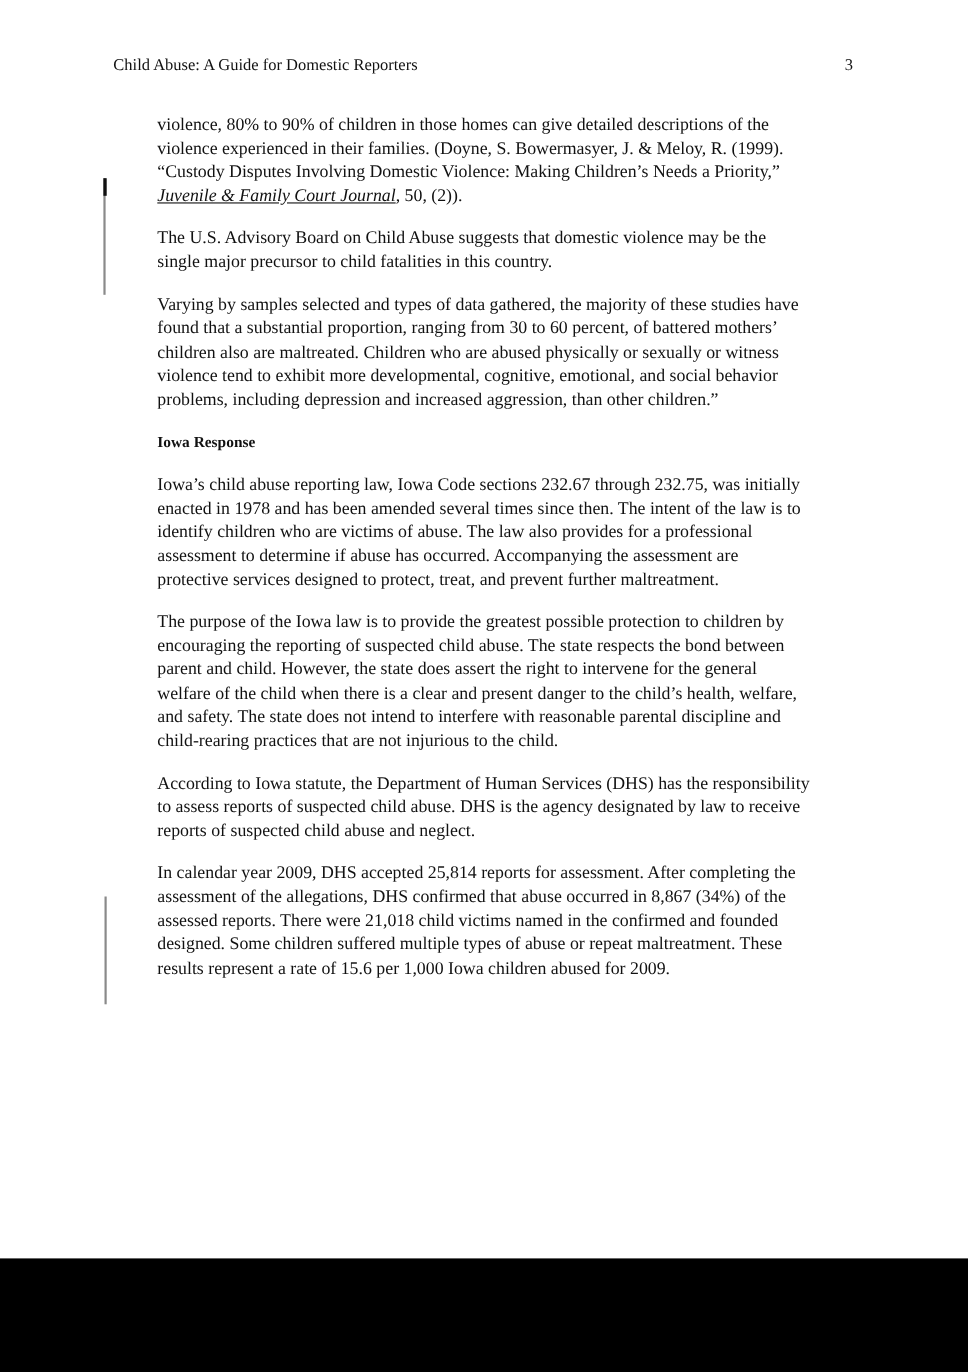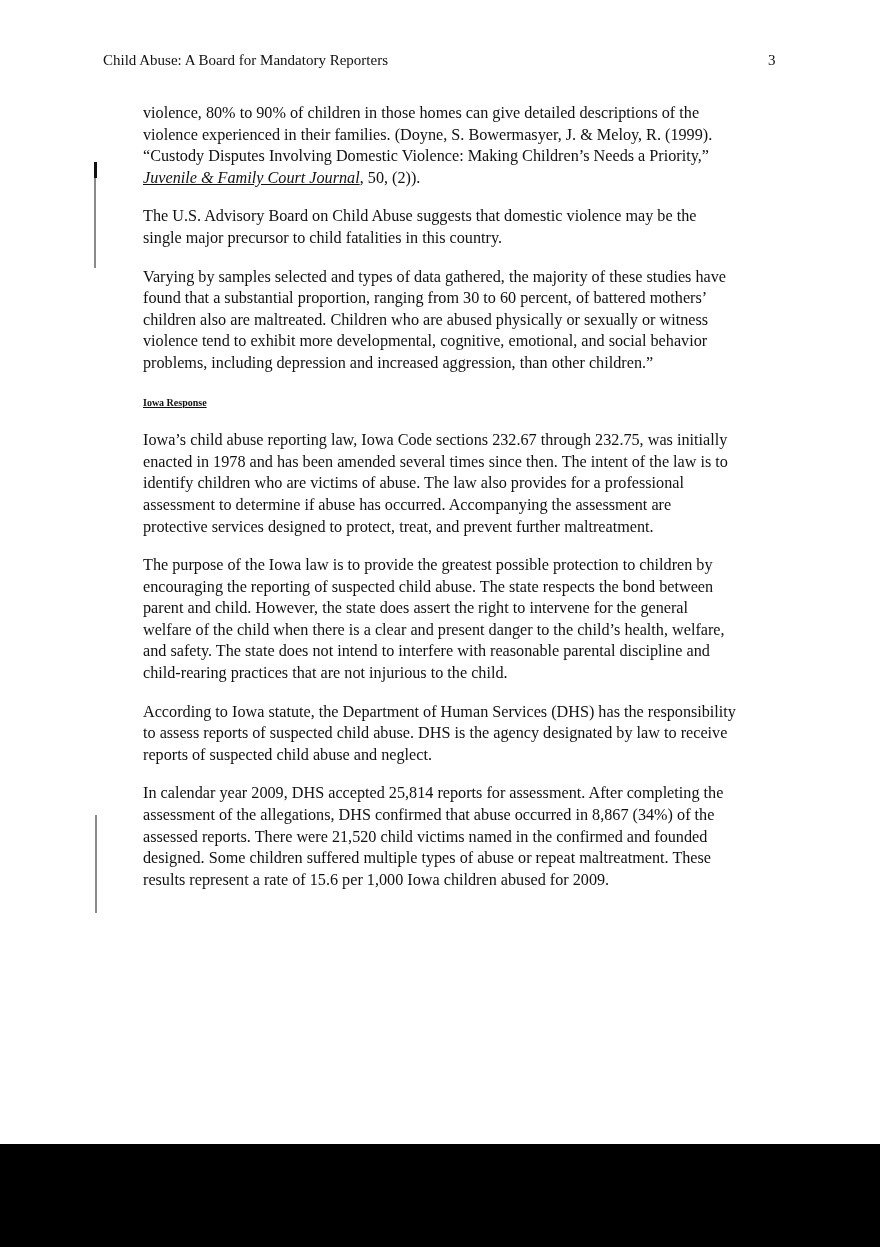--- a/index.html
+++ b/index.html
@@ -21,33 +21,33 @@
     position: absolute; left: 768px; top: 51px;
     font-size: 15px; line-height: 18px;
   }
   .body {
     position: absolute; left: 143px; top: 103px; width: 640px;
     font-size: 16.2px; line-height: 21.6px;
   }
   .body p { margin: 0 0 17px 0; white-space: nowrap; }
   .body p .ln { display: block; }
   .body h2 {
-    font-size: 10px; line-height: 21.6px; font-weight: bold;
-    text-decoration: underline; margin: 16px 0 17px 0;
+    font-size: 14px; line-height: 21.6px; font-weight: bold;
+    margin: 16px 0 17px 0;
   }
   .change-bar { position: absolute; width: 2px; background: #8a8a8a; }
   .change-bar .dark { position: absolute; left: -0.5px; top: 0; width: 3px; background: #111; }
   em { font-style: italic; text-decoration: underline; }
 </style>
 </head>
 <body>
 
 <div class="page">
 
-  <div class="header-title">Child Abuse:  A Board for Mandatory Reporters</div>
+  <div class="header-title">Child Abuse:  A Guide for Domestic Reporters</div>
   <div class="page-number">3</div>
 
   <div class="change-bar" style="left:94px; top:162px; height:106px;">
     <div class="dark" style="height:16px;"></div>
   </div>
   <div class="change-bar" style="left:95px; top:815px; height:98px;"></div>
 
   <div class="body">
 
     <p>
@@ -91,19 +91,19 @@
 
     <p>
       <span class="ln">According to Iowa statute, the Department of Human Services (DHS) has the responsibility</span>
       <span class="ln">to assess reports of suspected child abuse.  DHS is the agency designated by law to receive</span>
       <span class="ln">reports of suspected child abuse and neglect.</span>
     </p>
 
     <p>
       <span class="ln">In calendar year 2009, DHS accepted 25,814 reports for assessment.  After completing the</span>
       <span class="ln">assessment of the allegations, DHS confirmed that abuse occurred in 8,867 (34%) of the</span>
-      <span class="ln">assessed reports.  There were 21,520 child victims named in the confirmed and founded</span>
+      <span class="ln">assessed reports.  There were 21,018 child victims named in the confirmed and founded</span>
       <span class="ln">designed.  Some children suffered multiple types of abuse or repeat maltreatment.  These</span>
       <span class="ln">results represent a rate of 15.6 per 1,000 Iowa children abused for 2009.</span>
     </p>
 
   </div>
 </div>
 
 </body></html>

